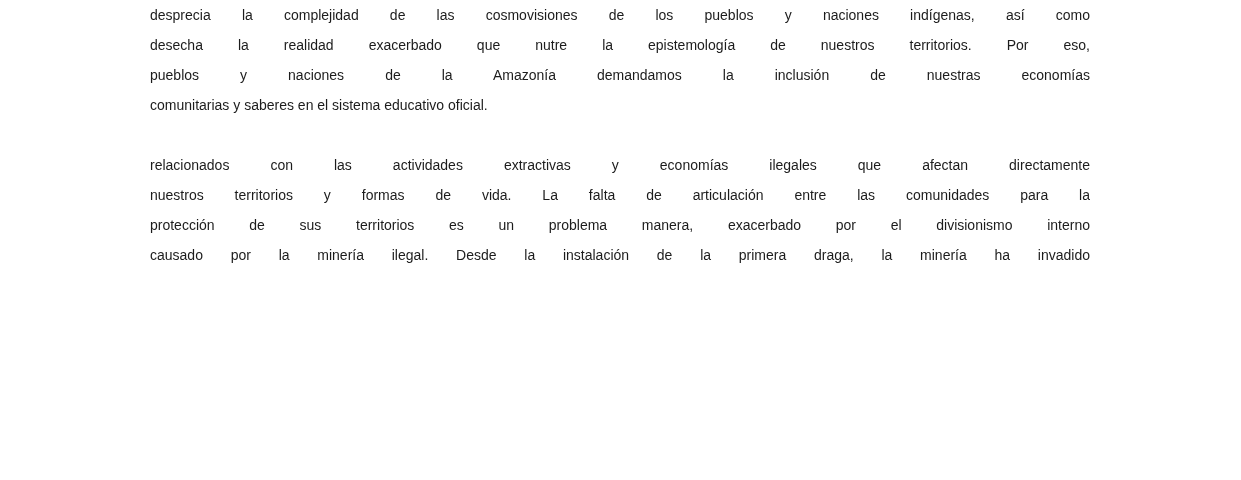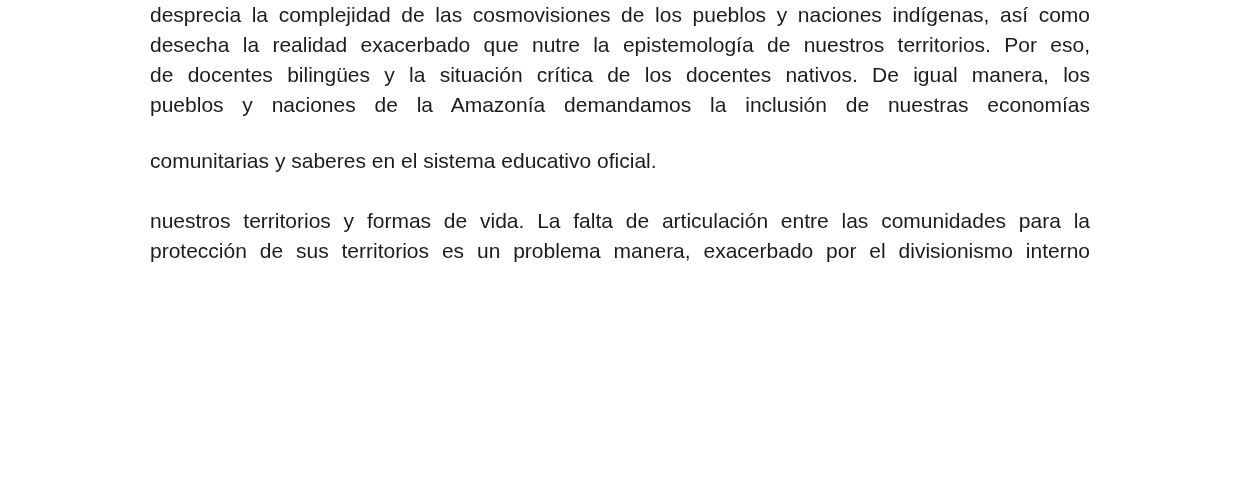--- a/index.html
+++ b/index.html
@@ -17,44 +17,44 @@
     position: absolute;
     left: 150px;
     top: 0;
     width: 940px;
     color: #1c1c1c;
   }
   .para {
     margin: 0 0 30px 0;
   }
   .line {
-    font-size: 21px;
+    font-size: 14px;
     line-height: 30px;
     height: 30px;
     overflow: hidden;
     text-align: justify;
     text-align-last: justify;
   }
   .line.last {
     text-align-last: left;
-    margin-top: 26px;
   }
 </style>
 </head>
 <body>
 
 <main class="doc-page">
 
   <section class="para">
     <div class="line">desprecia la complejidad de las cosmovisiones de los pueblos y naciones indígenas, así como</div>
     <div class="line">desecha la realidad exacerbado que nutre la epistemología de nuestros territorios. Por eso,</div>
-    <div class="line">de docentes bilingües y la situación crítica de los docentes nativos. De igual manera, los</div>
     <div class="line">pueblos y naciones de la Amazonía demandamos la inclusión de nuestras economías</div>
     <div class="line last">comunitarias y saberes en el sistema educativo oficial.</div>
   </section>
 
   <section class="para">
+    <div class="line">relacionados con las actividades extractivas y economías ilegales que afectan directamente</div>
     <div class="line">nuestros territorios y formas de vida. La falta de articulación entre las comunidades para la</div>
     <div class="line">protección de sus territorios es un problema manera, exacerbado por el divisionismo interno</div>
+    <div class="line">causado por la minería ilegal. Desde la instalación de la primera draga, la minería ha invadido</div>
   </section>
 
 
 </main>
 
 </body></html>

